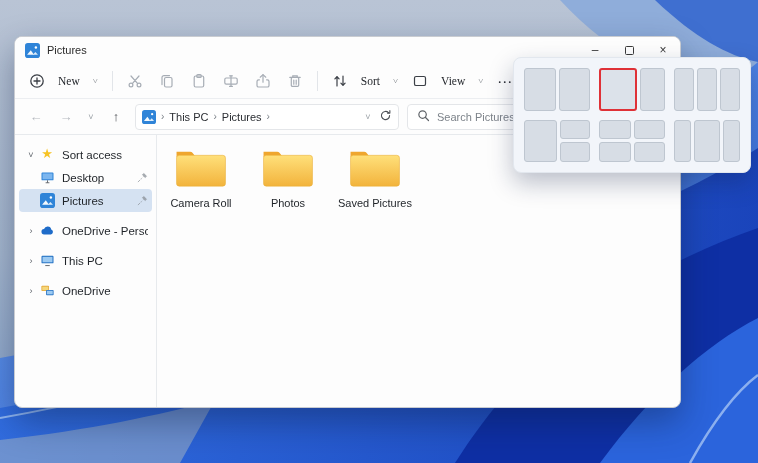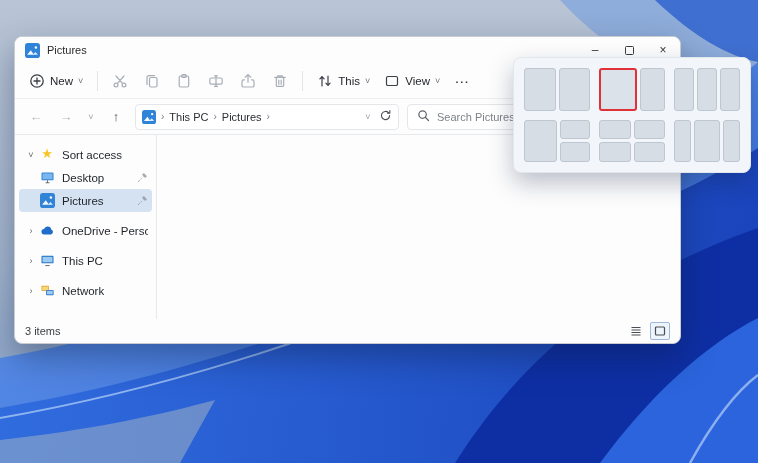--- a/index.html
+++ b/index.html
@@ -5,39 +5,39 @@
   * { margin:0; padding:0; box-sizing:border-box; }
   html,body { width:758px; height:463px; overflow:hidden; font-family:"Liberation Sans", sans-serif; }
   body { position:relative; background:#9fb2ca; }
 
   
   .wallpaper { position:absolute; inset:0; z-index:0; }
   .wallpaper svg { display:block; width:758px; height:463px; }
 
   
   .window {
-    position:absolute; left:14px; top:36px; width:667px; height:308px;
+    position:absolute; left:14px; top:36px; width:667px; height:372px;
     background:#fdfdfd; border-radius:8px; border:1px solid #c9ccd1;
     box-shadow:0 14px 34px rgba(10,25,60,.38);
     display:flex; flex-direction:column; z-index:10; overflow:hidden;
   }
 
   
   .titlebar { height:26px; display:flex; align-items:center; padding-left:10px; background:#fdfdfd; flex:0 0 auto; }
   .titlebar .app-icon { width:15px; height:15px; margin-right:7px; }
   .titlebar .title { font-size:11px; color:#2b2b2b; flex:1; }
   .win-controls { display:flex; height:26px; }
   .win-btn { width:34px; height:26px; display:flex; align-items:center; justify-content:center;
              font-size:12px; color:#3a3a3a; background:transparent; border:none; cursor:default; }
   .maxbox { width:9px; height:9px; border:1.2px solid #3a3a3a; border-radius:1.5px; display:inline-block; }
 
   
   .toolbar { height:36px; display:flex; align-items:center; padding:0 14px; gap:14px;
              border-bottom:1px solid #eceef1; flex:0 0 auto; }
-  .tb-btn { display:flex; align-items:center; gap:5px; font-size:11.5px; color:#24272c; }
+  .tb-btn { display:flex; align-items:center; gap:13px; font-size:11.5px; color:#24272c;font-family:Liberation Serif, serif; }
   .tb-btn .chev { font-size:9px; color:#6a7076; }
   .tb-icn { width:16px; height:16px; display:inline-flex; }
   .tb-icn svg { width:16px; height:16px; }
   .tb-sep { width:1px; height:20px; background:#e2e5e9; }
   .tb-group { display:flex; align-items:center; gap:16px; }
   .more-dots { font-size:15px; color:#24272c; letter-spacing:1px; line-height:10px; padding-bottom:6px; }
 
   
   .navbar { height:36px; display:flex; align-items:center; padding:0 10px; gap:8px;
             border-bottom:1px solid #e7eaed; flex:0 0 auto; }
@@ -218,21 +218,21 @@
       </span>
     </div>
     <div class="tb-sep"></div>
     <div class="tb-btn">
       <span class="tb-icn">
         <svg viewBox="0 0 16 16" fill="none" stroke="#3b3f46" stroke-width="1.2" stroke-linecap="round" stroke-linejoin="round">
           <path d="M5 13V3.6M5 3.6L2.9 5.8M5 3.6l2.1 2.2"></path>
             <path d="M11 3v9.4m0 0l-2.1-2.2m2.1 2.2l2.1-2.2"></path>
         </svg>
       </span>
-      <span>This</span>
+      <span>Sort</span>
       <span class="chev">˅</span>
     </div>
     <div class="tb-btn">
       <span class="tb-icn">
         <svg viewBox="0 0 16 16" fill="none" stroke="#3b3f46" stroke-width="1.2">
           <rect x="2.5" y="3.5" width="11" height="9" rx="1.6"></rect>
         </svg>
       </span>
       <span>View</span>
       <span class="chev">˅</span>
@@ -351,42 +351,50 @@
       <div class="side-row">
         <span class="chev">›</span>
         <span class="sicon">
           <svg viewBox="0 0 16 16">
               <rect x="1.5" y="3" width="8" height="5.6" rx=".8" fill="#e3a93c"></rect>
               <rect x="2.4" y="3.9" width="6.2" height="3.8" fill="#f6d77a"></rect>
               <rect x="6.5" y="7.4" width="8" height="5.6" rx=".8" fill="#2773c4"></rect>
               <rect x="7.4" y="8.3" width="6.2" height="3.8" fill="#9ccaf2"></rect>
             </svg>
         </span>
-        <span class="slabel">Network</span>
+        <span class="slabel">OneDrive</span>
       </div>
 
     </aside>
 
-  </div>
-
-  <div class="statusbar">
-    <span class="status-text">3 items</span>
-    <div class="view-toggles">
-      <span class="vt">
-        <svg viewBox="0 0 12 12" fill="none" stroke="#4a4e54" stroke-width="1.2">
-            <path d="M1.5 2.5h9M1.5 5h9M1.5 7.5h9M1.5 10h9"></path>
-          </svg>
-      </span>
-      <span class="vt active">
-        <svg viewBox="0 0 12 12" fill="none" stroke="#4a4e54" stroke-width="1.2">
-            <rect x="1.5" y="2" width="9" height="8" rx="1"></rect>
-          </svg>
-      </span>
-    </div>
-  </div>
+    <main class="content">
+      <div class="folder-tile">
+        <svg viewBox="0 0 64 50">
+          <path d="M5 7h15a3.5 3.5 0 0 1 2.8 1.4L26.5 13H5z" fill="#efa62e"></path>
+          <rect x="5" y="11" width="54" height="34" rx="3" fill="url(#foldgrad)" stroke="#e8ad38" stroke-width=".6"></rect>
+        </svg>
+        <div class="folder-label">Camera Roll</div>
+      </div>
+      <div class="folder-tile">
+        <svg viewBox="0 0 64 50">
+          <path d="M5 7h15a3.5 3.5 0 0 1 2.8 1.4L26.5 13H5z" fill="#efa62e"></path>
+          <rect x="5" y="11" width="54" height="34" rx="3" fill="url(#foldgrad)" stroke="#e8ad38" stroke-width=".6"></rect>
+        </svg>
+        <div class="folder-label">Photos</div>
+      </div>
+      <div class="folder-tile">
+        <svg viewBox="0 0 64 50">
+          <path d="M5 7h15a3.5 3.5 0 0 1 2.8 1.4L26.5 13H5z" fill="#efa62e"></path>
+          <rect x="5" y="11" width="54" height="34" rx="3" fill="url(#foldgrad)" stroke="#e8ad38" stroke-width=".6"></rect>
+        </svg>
+        <div class="folder-label">Saved Pictures</div>
+      </div>
+    </main>
+  </div>
+
 </div>
 
 <div class="flyout">
   <div class="opt">
     <div class="cell"></div>
     <div class="cell"></div>
   </div>
   <div class="opt">
     <div class="cell wide hl"></div>
     <div class="cell"></div>

